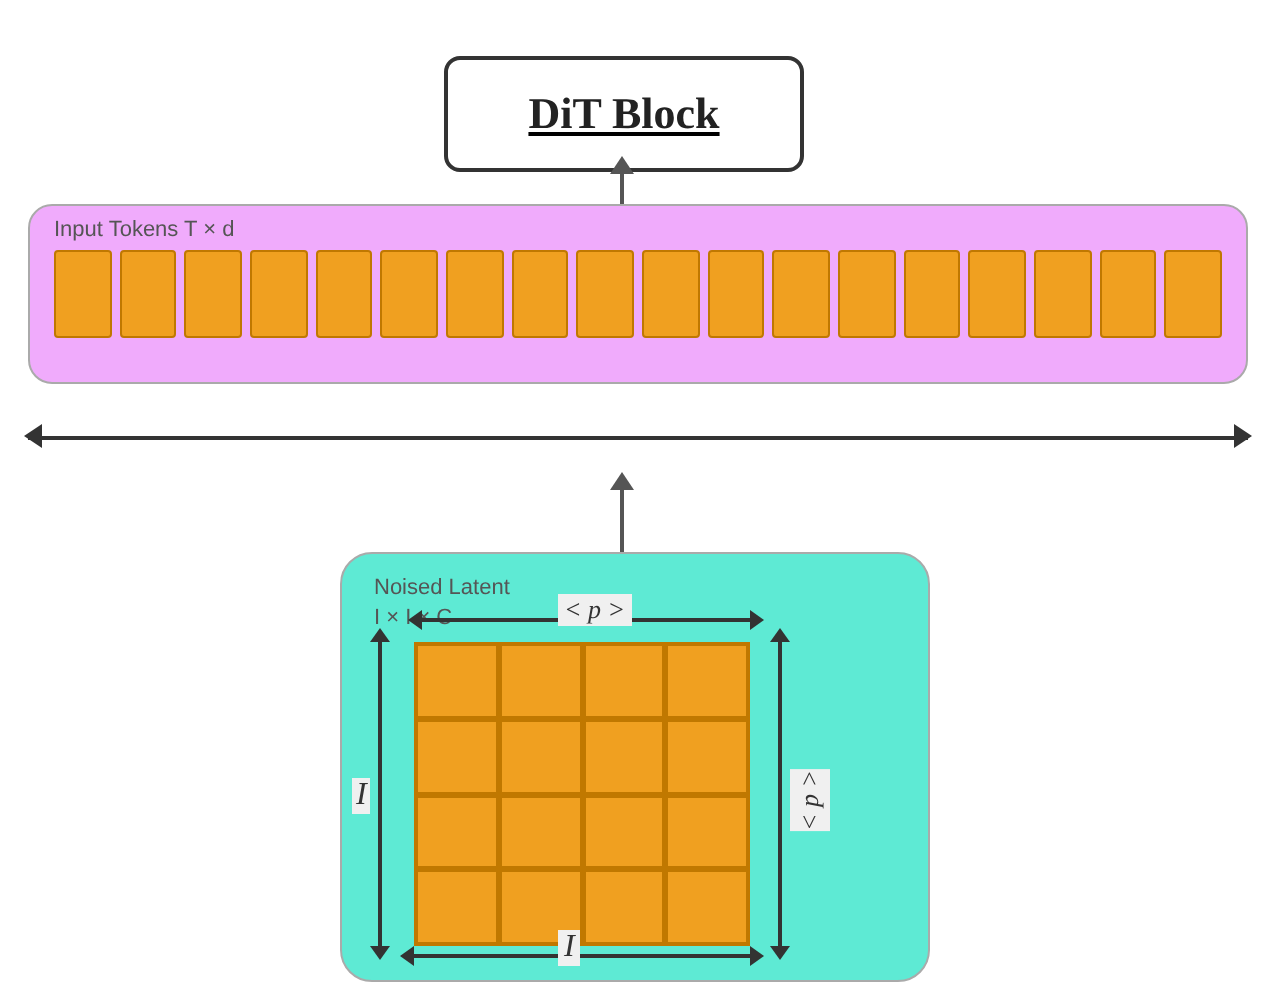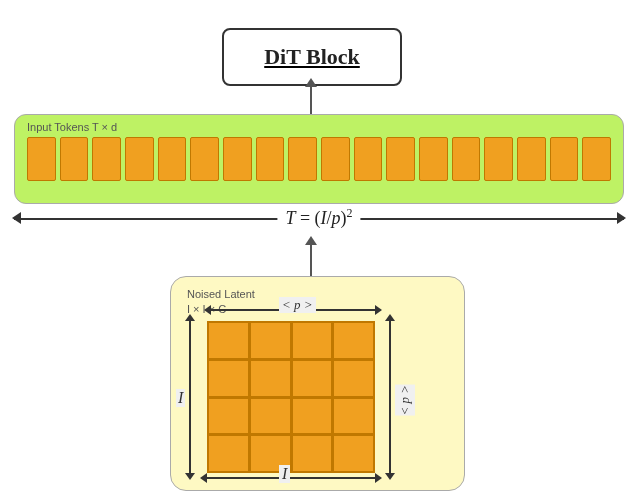--- a/index.html
+++ b/index.html
@@ -56,27 +56,27 @@
       width: 0;
       height: 0;
       border-left: 6px solid transparent;
       border-right: 6px solid transparent;
       border-bottom: 9px solid #555;
     }
 
     
     .input-tokens-container {
       position: absolute;
-      top: 114px;
+      top: 102px;
       left: 14px;
       width: 610px;
       height: 90px;
       border: 1.5px solid #aaa;
       border-radius: 12px;
-      background: #bef264;
+      background: #f0abfc;
     }
     .input-tokens-label {
       position: absolute;
       top: 6px;
       left: 12px;
       font-size: 11px;
       color: #555;
       font-family: Arial, sans-serif;
     }
 
@@ -122,21 +122,21 @@
 
     
     .noised-latent-container {
       position: absolute;
       top: 276px;
       left: 170px;
       width: 295px;
       height: 215px;
       border: 1.5px solid #aaa;
       border-radius: 16px;
-      background: #fef9c3;
+      background: #5eead4;
     }
     .noised-latent-label {
       position: absolute;
       top: 10px;
       left: 16px;
       font-size: 11px;
       color: #555;
       font-family: Arial, sans-serif;
       line-height: 1.4;
     }
@@ -198,23 +198,20 @@
     </div>
   </div>
 
   <div style="position:absolute; top:210px; left:14px; width:610px; height:20px;">
     <div style="position:absolute; top:8px; left:0; width:100%; height:1.5px; background:#333;"></div>
 
     <div style="position:absolute; top:2px; left:-2px; width:0; height:0; border-top:6px solid transparent; border-bottom:6px solid transparent; border-right:9px solid #333;"></div>
 
     <div style="position:absolute; top:2px; right:-2px; width:0; height:0; border-top:6px solid transparent; border-bottom:6px solid transparent; border-left:9px solid #333;"></div>
 
-    <div style="position:absolute; top:-4px; left:50%; transform:translateX(-50%); background:#fff; padding:0 8px; font-size:18px; color:#222; white-space:nowrap;">
-      <em>T</em> = (<em>I</em>/<em>p</em>)<sup>2</sup>
-    </div>
   </div>
 
   <div class="arrow-up-mid"></div>
 
   <div class="noised-latent-container">
 
     <div class="noised-latent-label">
       <span>Noised Latent</span><br>
       <span>I × I × C</span>
     </div>

